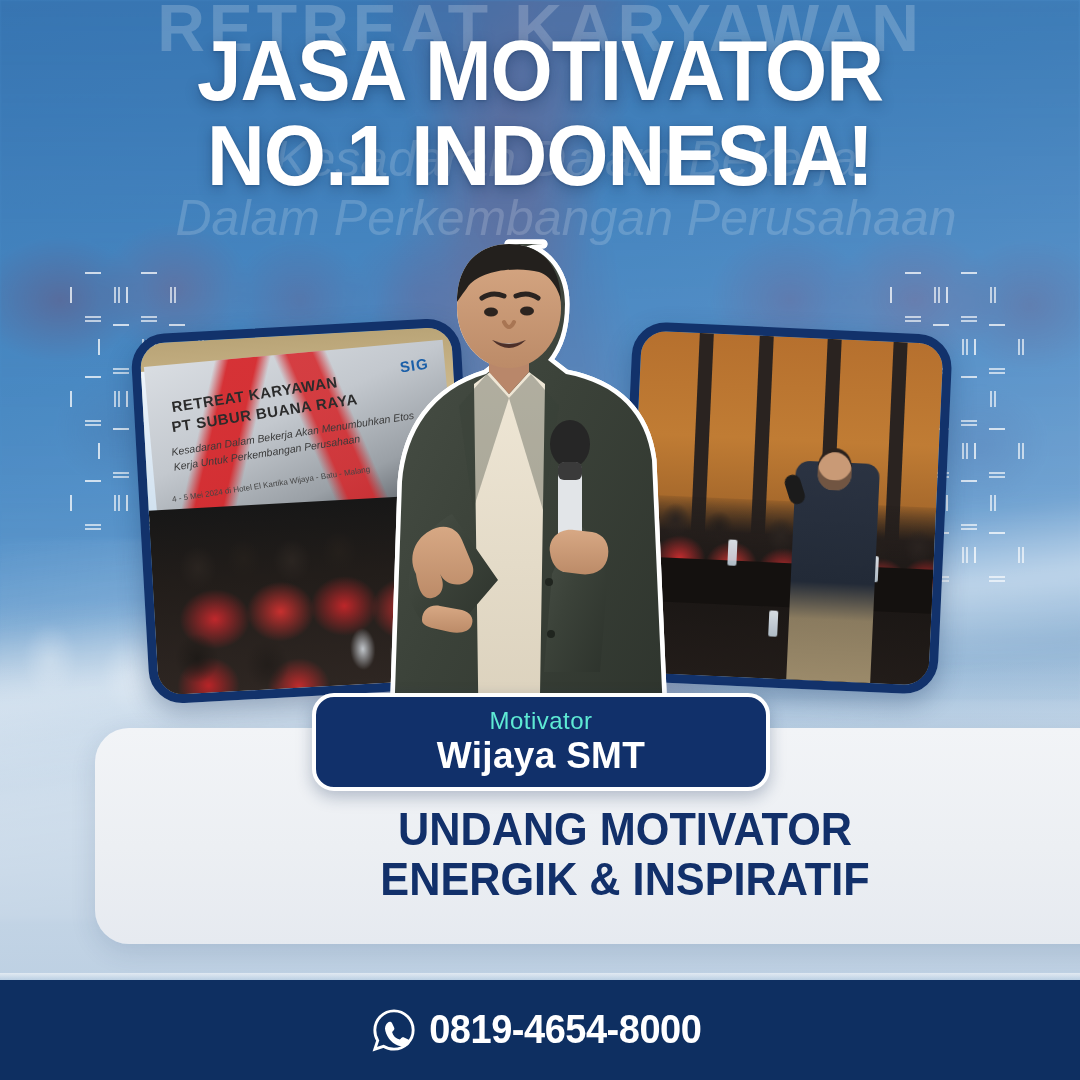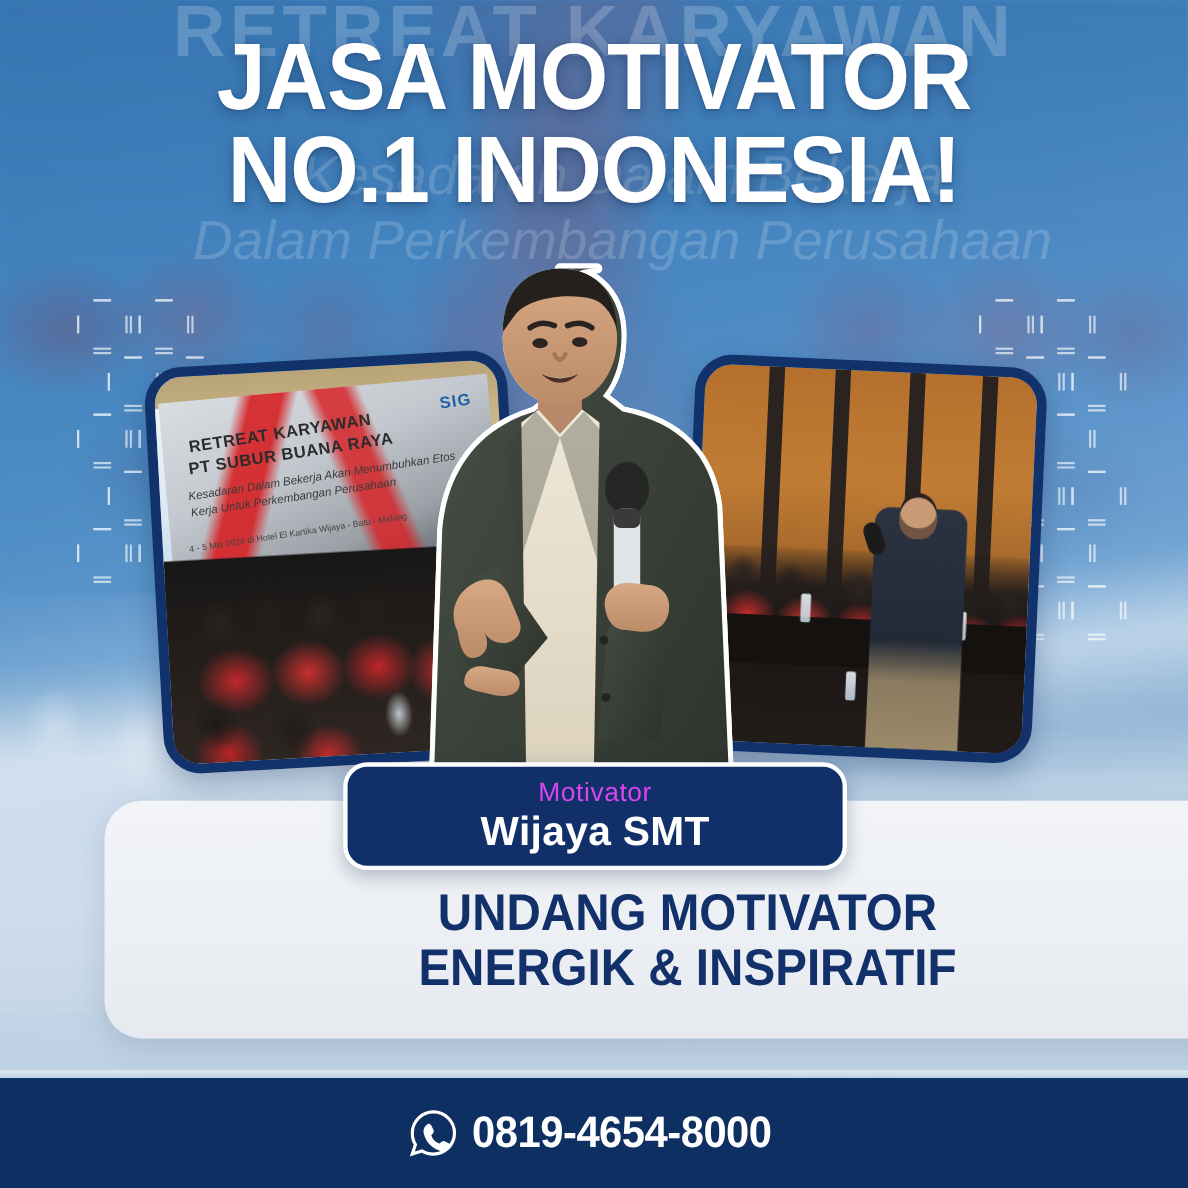--- a/index.html
+++ b/index.html
@@ -272,33 +272,33 @@
   .name-badge {
     position:absolute; left:312px; top:693px; width:458px; height:98px;
     background:#11306a;
     border:4px solid #ffffff;
     border-radius:22px;
     box-shadow:0 6px 16px rgba(20,45,85,0.28);
     display:flex; flex-direction:column;
     align-items:center; justify-content:center;
   }
   .name-badge .role {
-    color:#d946ef; font-size:24px; letter-spacing:0.5px; line-height:1; margin-bottom:4px;
+    color:#5eead4; font-size:24px; letter-spacing:0.5px; line-height:1; margin-bottom:4px;
   }
   .name-badge .who {
     color:#ffffff; font-size:37px; font-weight:bold; letter-spacing:0.3px; line-height:1.05;
   }
 
   
   .footer {
     position:absolute; left:0; bottom:0; width:1080px; height:100px;
     background:#0e2f61;
     display:flex; align-items:center; justify-content:center; gap:46px;
   }
-  .f-item { display:flex; align-items:center; gap:5px; }
+  .f-item { display:flex; align-items:flex-start; gap:5px; }
   .f-text {
     color:#ffffff; font-size:40px; font-weight:bold; letter-spacing:-0.5px;
     transform:scaleX(0.95); white-space:nowrap;
   }
   .f-icon { width:46px; height:46px; flex:0 0 46px; }
   .footer-topline {
     position:absolute; left:0; bottom:100px; width:1080px; height:7px;
     background:linear-gradient(180deg, rgba(255,255,255,0.55), rgba(180,205,228,0.25));
   }
 </style>

